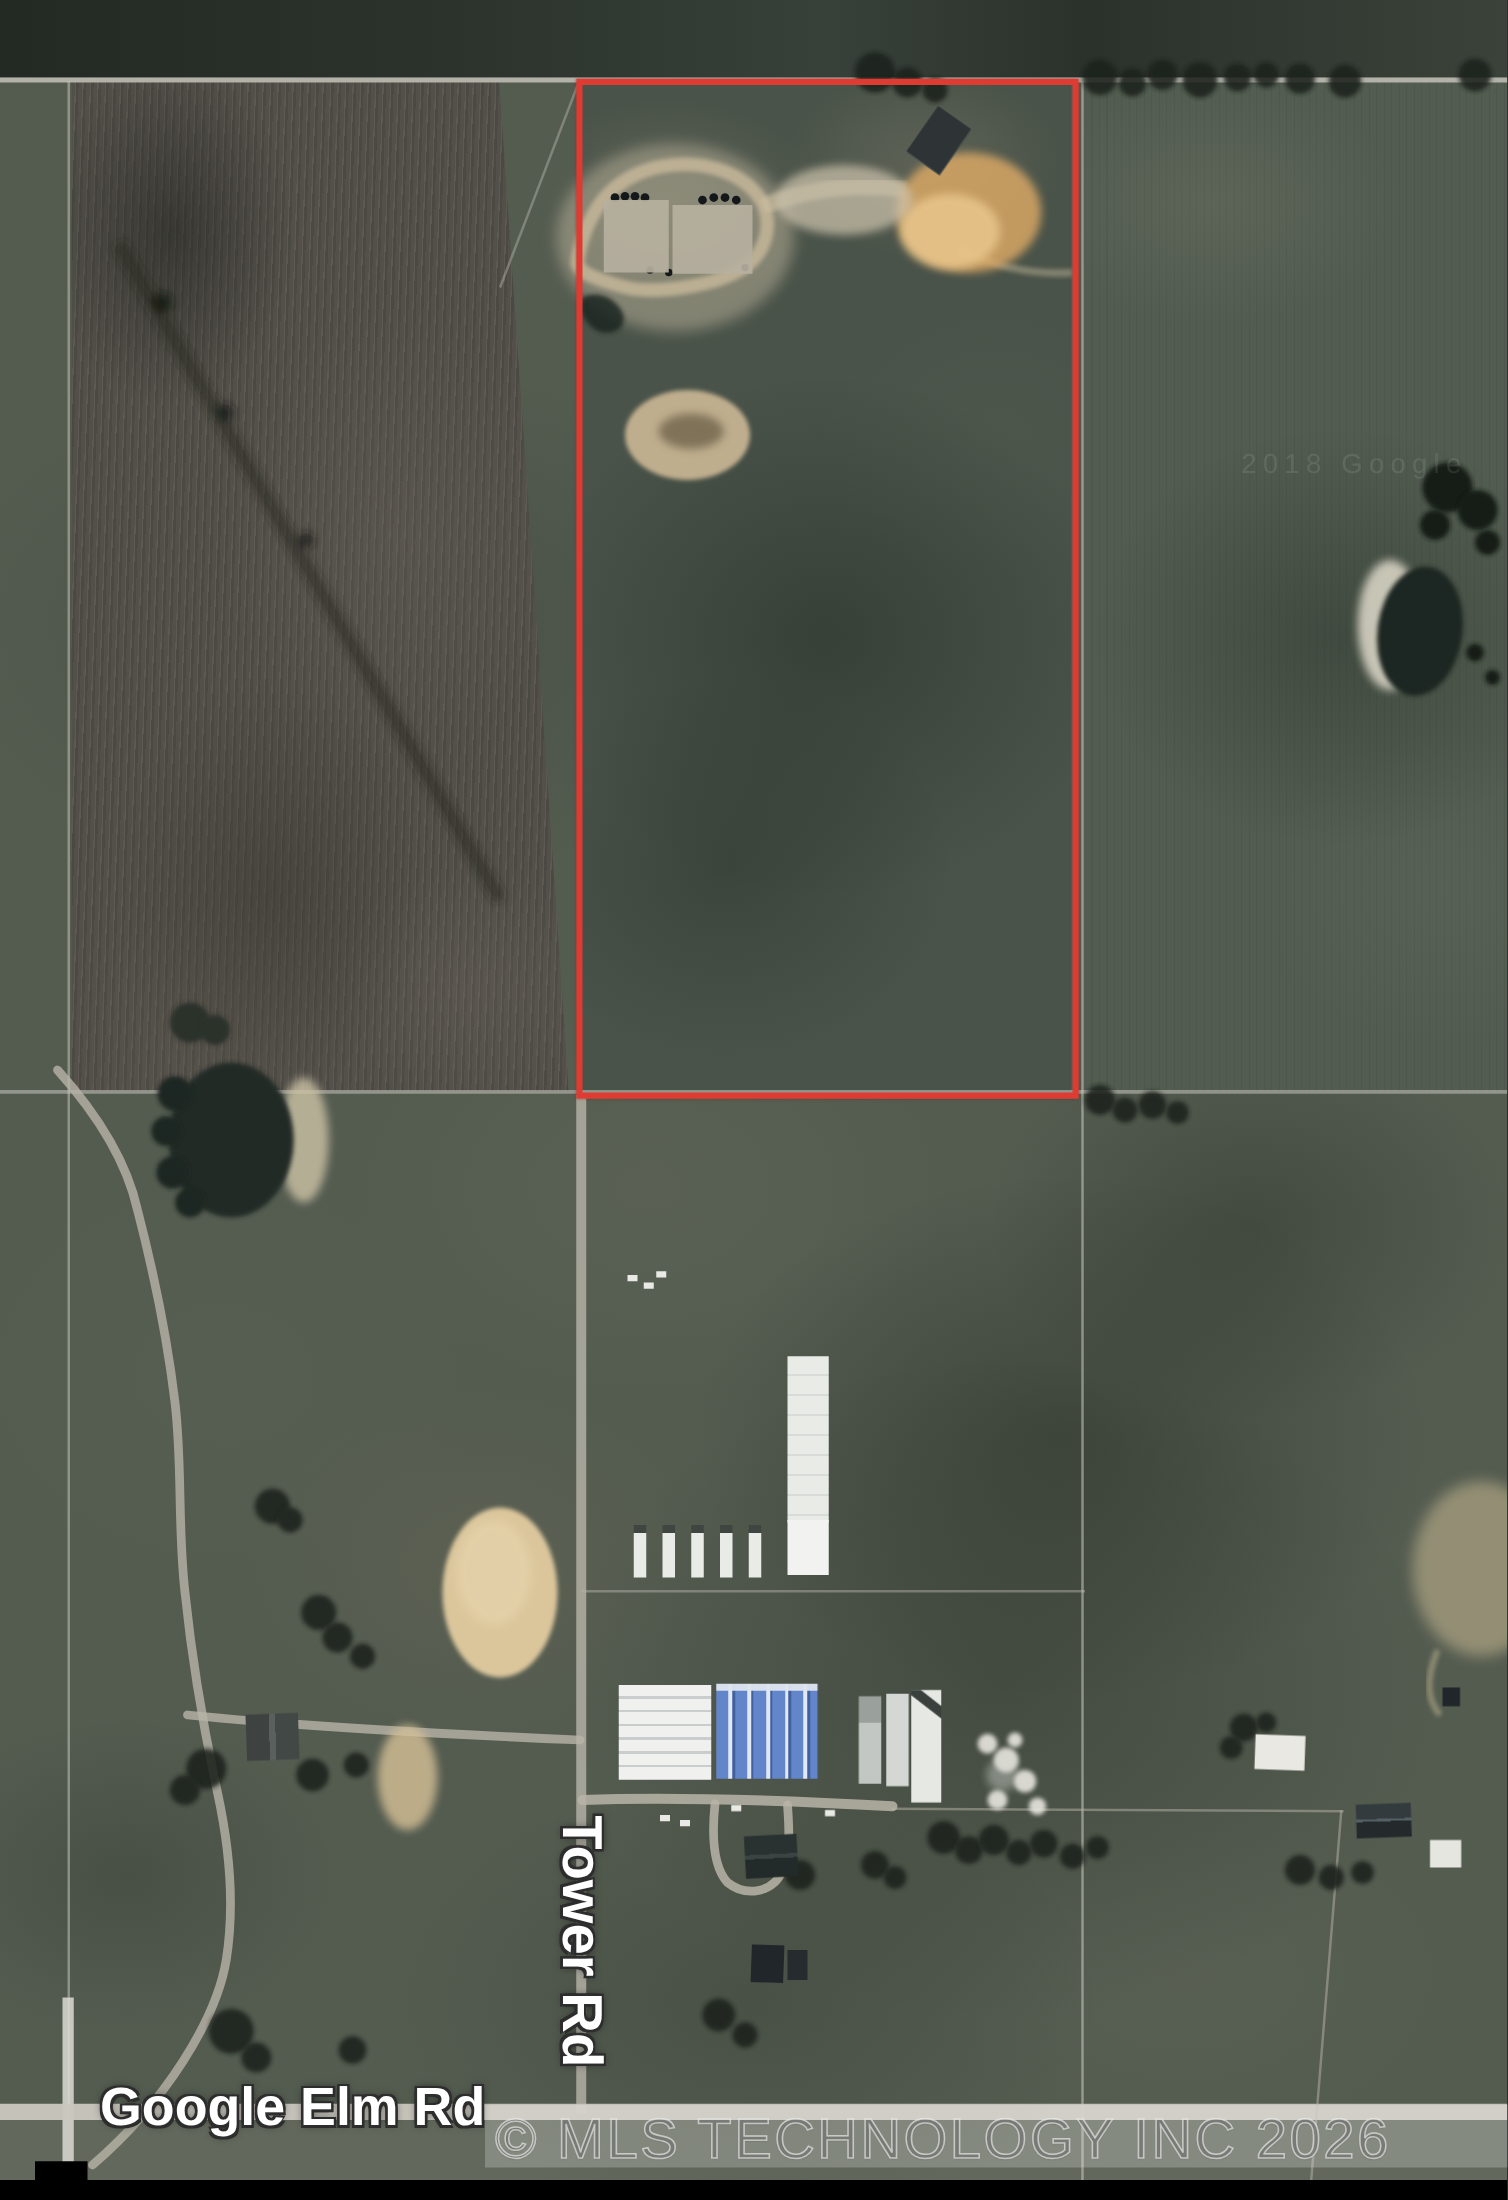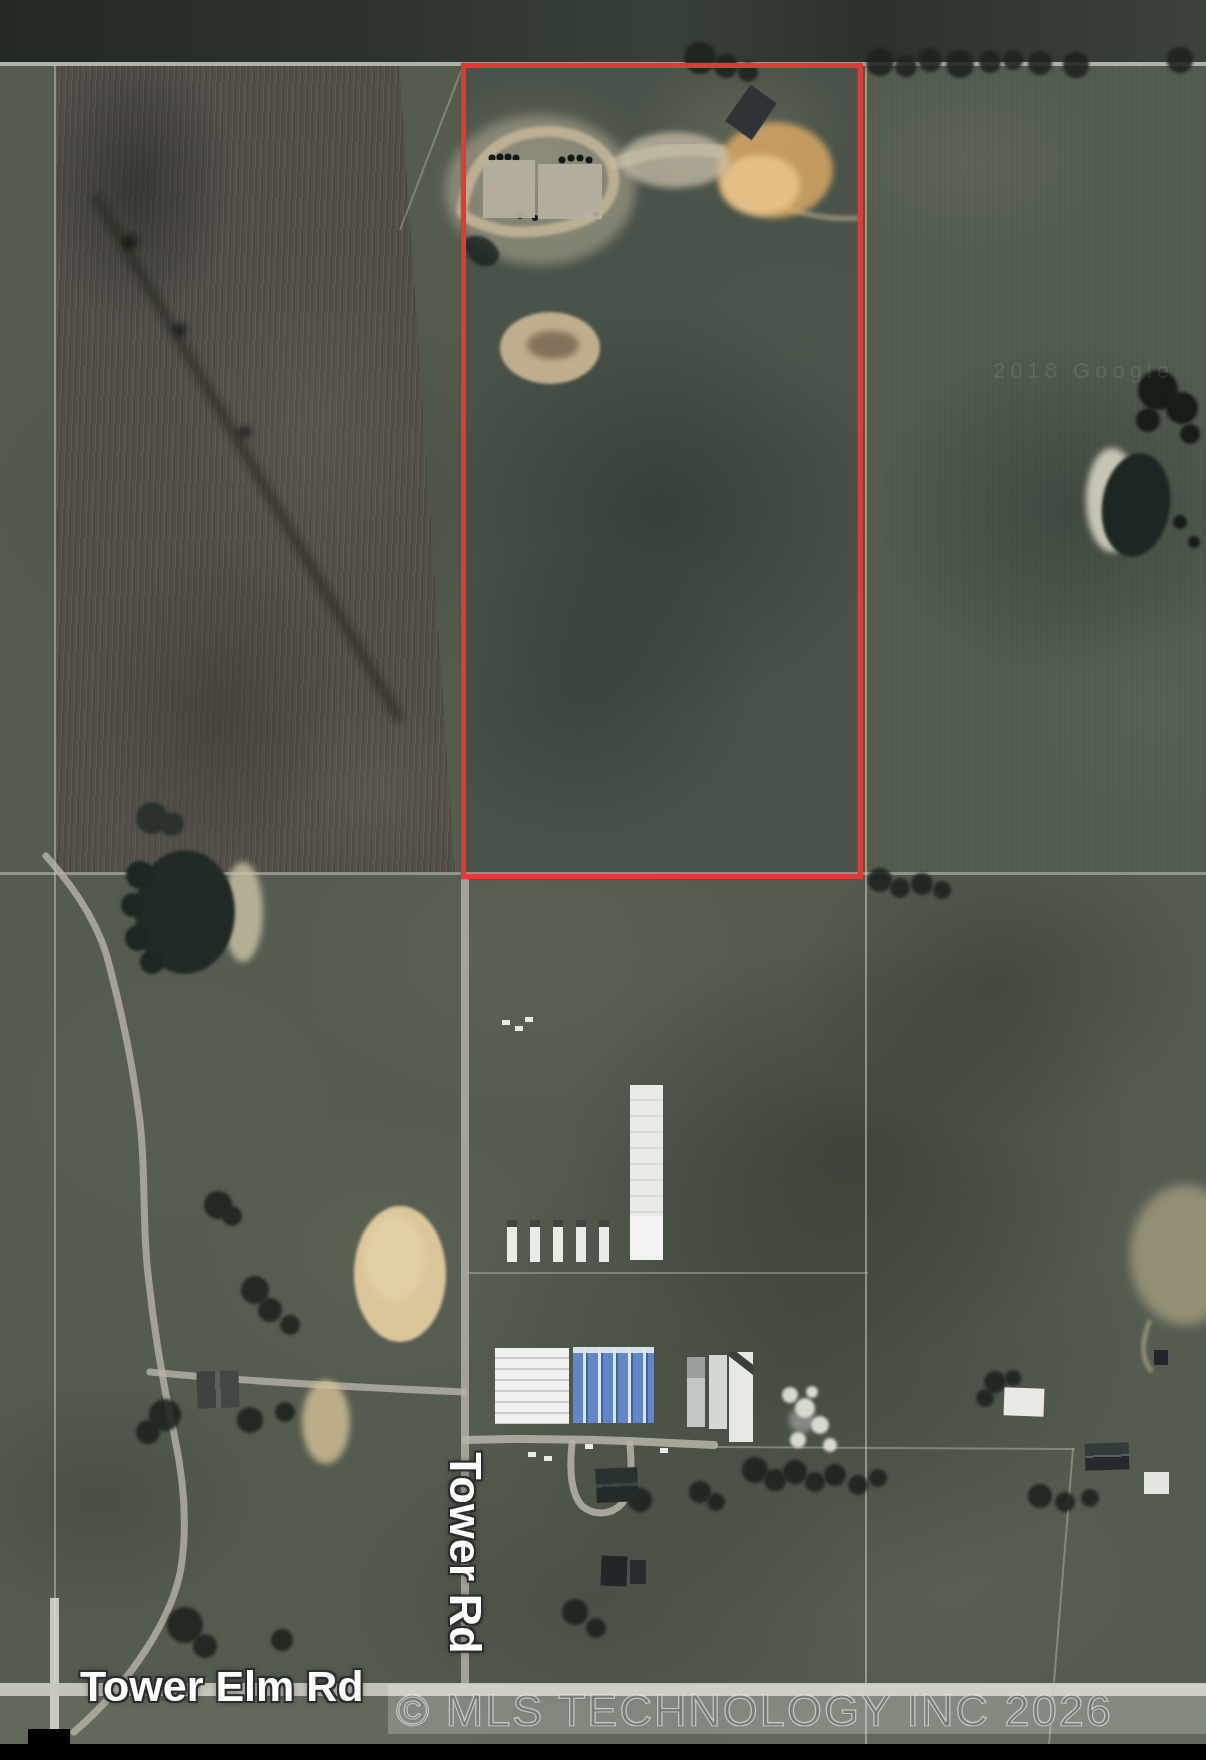--- a/index.html
+++ b/index.html
@@ -313,21 +313,21 @@
   <div class="car" style="left:528px;top:1452px"></div>
   <div class="car" style="left:544px;top:1456px"></div>
   <div class="car" style="left:585px;top:1444px"></div>
   <div class="car" style="left:660px;top:1448px"></div>
 
   <div class="abs" id="boundary"></div>
 
   <div class="abs" id="ghost-credit">2018 Google</div>
 
   <div class="abs roadlabel" id="label-tower">Tower Rd</div>
-  <div class="abs roadlabel" id="label-doubleelm">Tower Elm Rd</div>
+  <div class="abs roadlabel" id="label-doubleelm">Google Elm Rd</div>
 
   <div class="abs" id="wm-band">
     <div class="abs" id="wm-text">© MLS TECHNOLOGY INC 2026</div>
   </div>
 
   <div class="abs blackbar" id="bar-bottom"></div>
   <div class="abs blackbar" id="bar-notch"></div>
 </div>
 
 </body></html>

